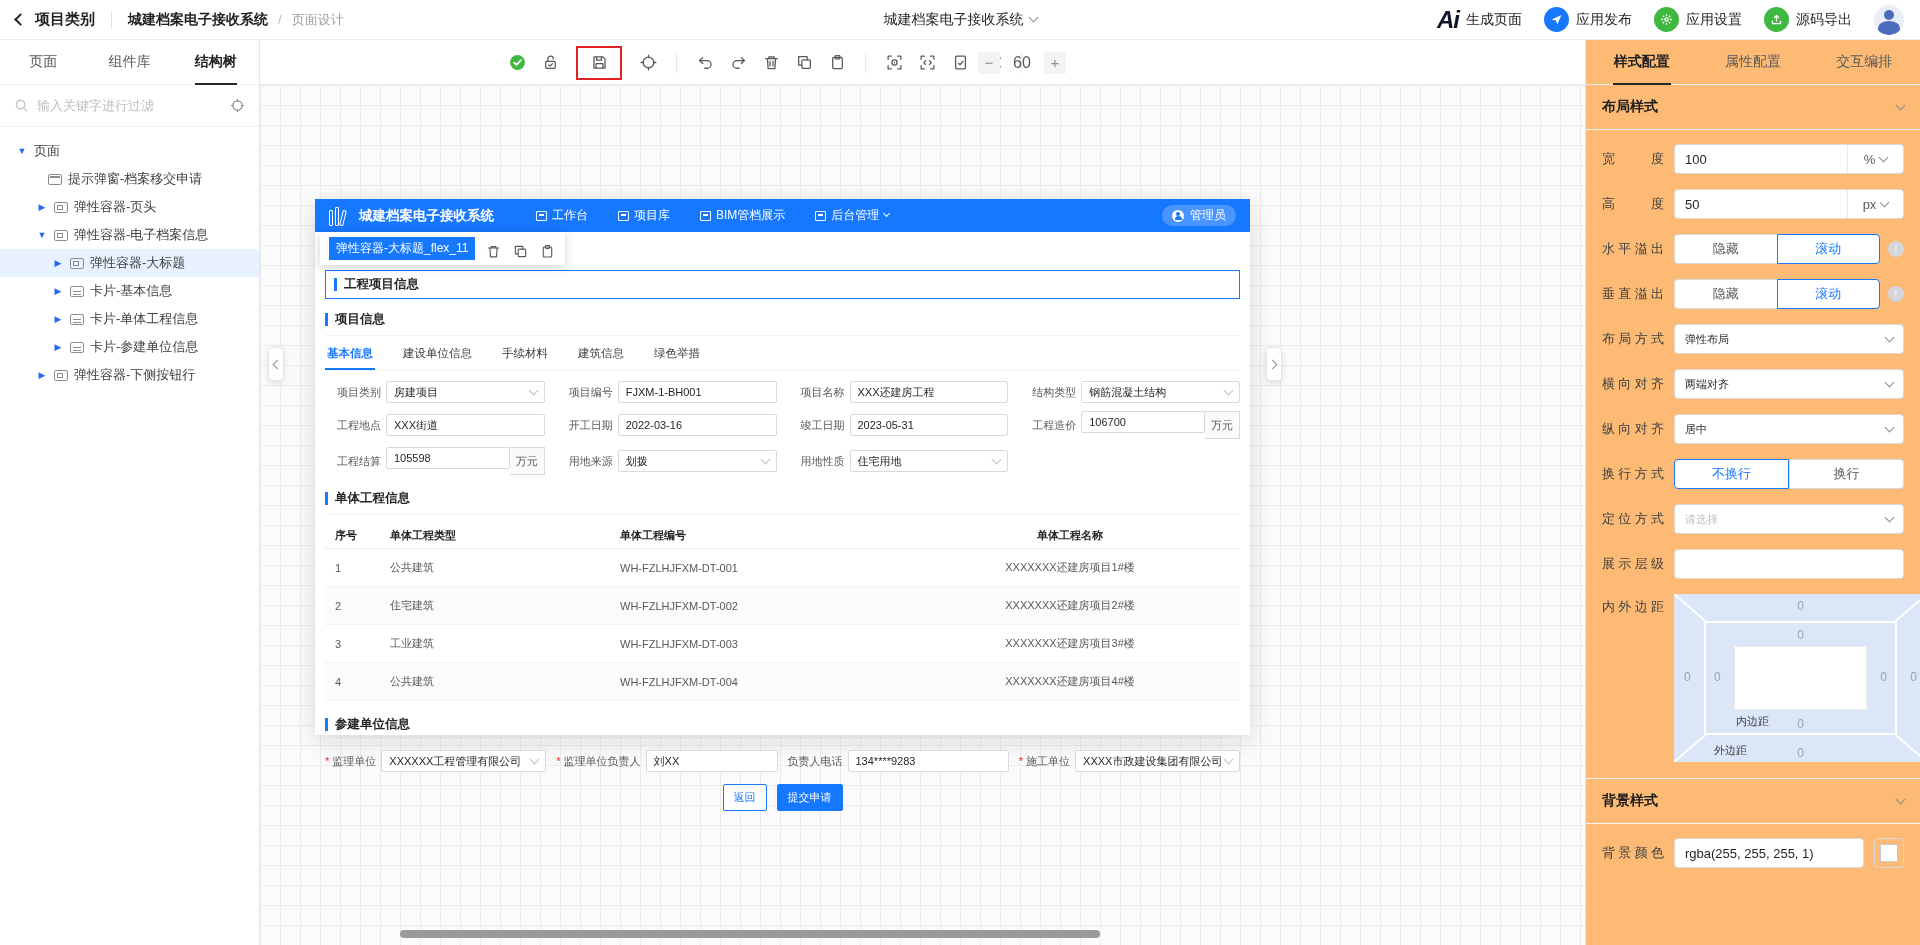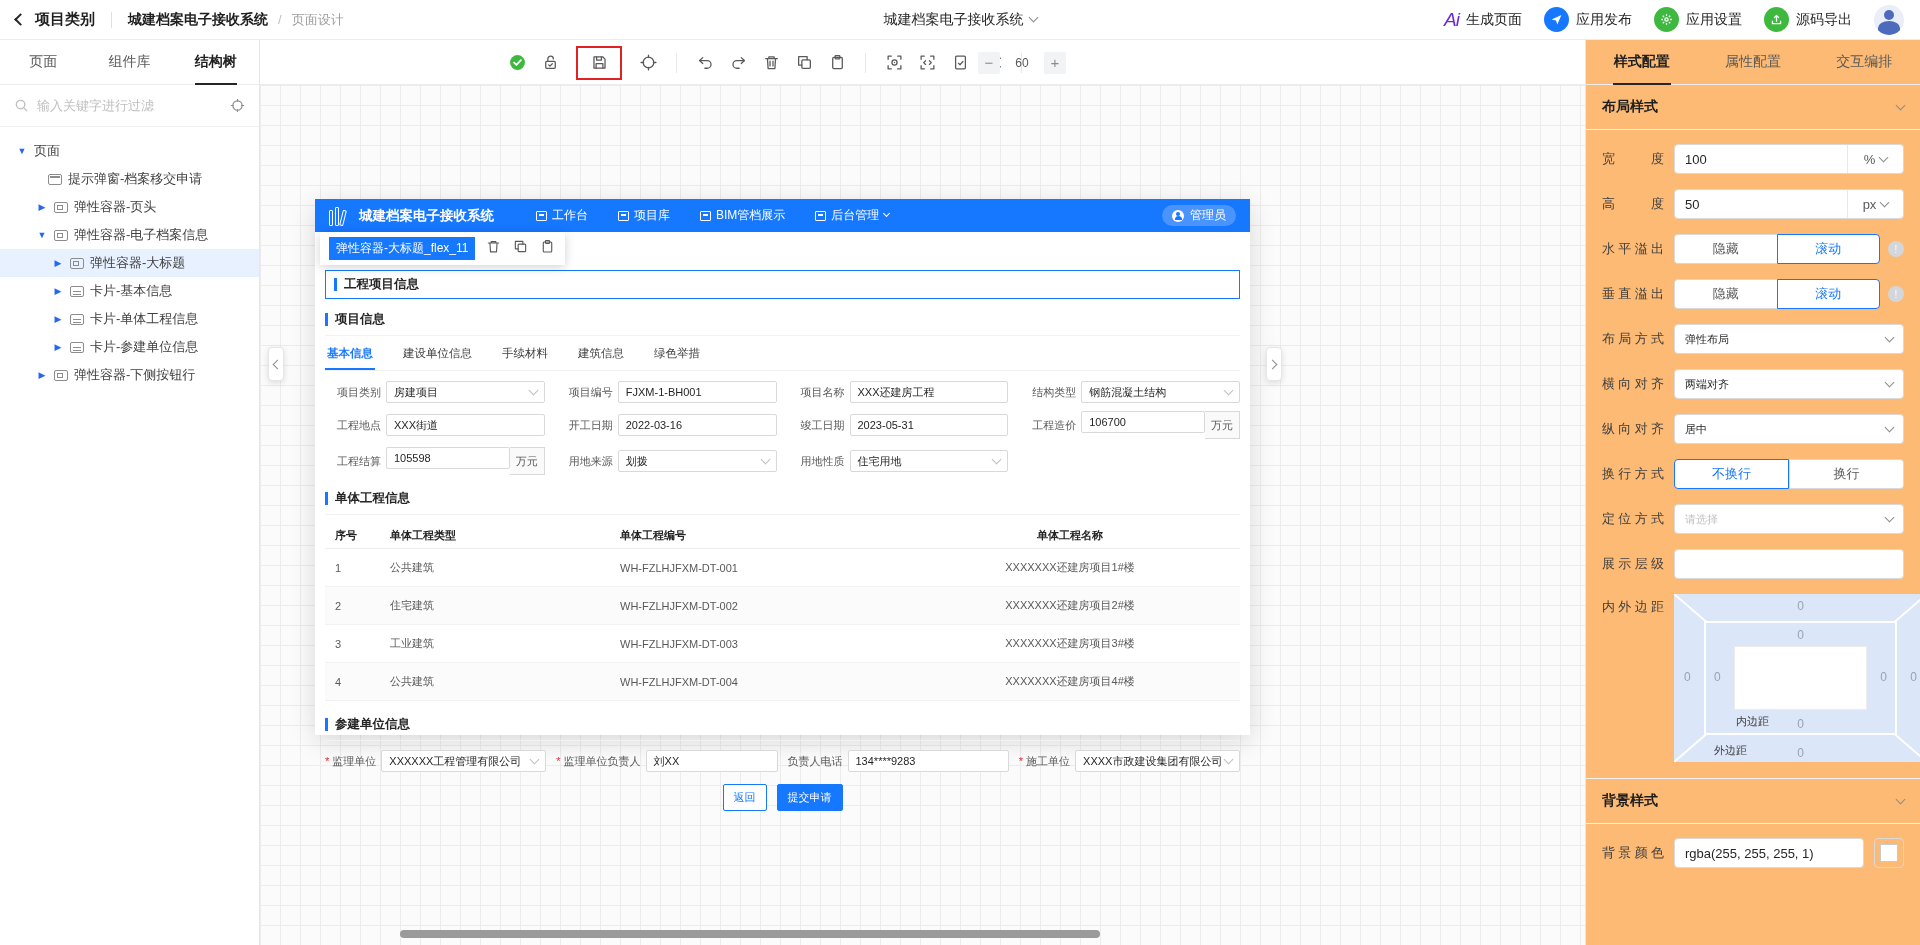--- a/index.html
+++ b/index.html
@@ -14,21 +14,21 @@
   .tb-vline{width:1px;height:16px;background:#e0e0e0;margin:0 6px}
   .tb-app{font-weight:bold;font-size:14px;color:#1f1f1f}
   .tb-sep{color:#bfbfbf}
   .tb-cur{color:#9e9e9e}
   .tb-center{flex:1;display:flex;justify-content:center;align-items:center;gap:6px;color:#262626;font-size:14px}
   .caret{width:7px;height:7px;border-right:1.5px solid #8c8c8c;border-bottom:1.5px solid #8c8c8c;transform:rotate(45deg);display:inline-block;margin-top:-4px}
   .tb-right{display:flex;align-items:center;gap:22px;justify-content:flex-end;width:600px}
   .tb-action{display:flex;align-items:center;gap:7px;cursor:pointer;font-size:14px;color:#262626}
   .circ{width:25px;height:25px;border-radius:50%;display:flex;align-items:center;justify-content:center}
   .circ.blue{background:#1677ff}.circ.green{background:#3fb83f}
-  .ai-mark{color:#6d28d9;font-weight:normal;font-style:italic;font-size:19px;letter-spacing:-1px}
+  .ai-mark{color:#0f172a;font-weight:bold;font-style:italic;font-size:24px;letter-spacing:-1px}
   .avatar{width:30px;height:30px;border-radius:50%;background:#e9eef8;position:relative;overflow:hidden}
   .avatar::before{content:"";position:absolute;left:10px;top:5px;width:10px;height:10px;border-radius:50%;background:#4d6bbd}
   .avatar::after{content:"";position:absolute;left:4px;top:16px;width:22px;height:14px;border-radius:50% 50% 0 0;background:#4d6bbd}
 
   
   .left-panel{position:absolute;left:0;top:40px;width:260px;height:905px;background:#fff;border-right:1px solid #e6e6e6;z-index:40}
   .lp-tabs{display:flex;height:45px;border-bottom:1px solid #ececec}
   .lp-tab{flex:1;display:flex;align-items:center;justify-content:center;font-size:14px;color:#595959;cursor:pointer;position:relative}
   .lp-tab.active{color:#1f1f1f;font-weight:bold}
   .lp-tab.active::after{content:"";position:absolute;bottom:-1px;left:50%;transform:translateX(-50%);width:42px;height:2px;background:#262626}
@@ -48,21 +48,21 @@
   
   .canvas{position:absolute;left:260px;top:40px;width:1325px;height:905px;background:#fafafa}
   .canvas-toolbar{position:relative;height:45px;background:#fff;border-bottom:1px solid #ececec}
   .tb-icons{position:absolute;left:248px;top:0;height:45px;display:flex;align-items:center;gap:15px}
   .ic{width:18px;height:18px;display:flex;align-items:center;justify-content:center;cursor:pointer}
   .ic svg{width:17px;height:17px;stroke:#595959;fill:none;stroke-width:1.2;stroke-linecap:round;stroke-linejoin:round}
   .tbar-sep{width:1px;height:20px;background:#e8e8e8;margin:0 4px}
   .red-frame{border:2px solid #e02222;padding:6px 12px;display:flex;align-items:center;margin:0 2px}
   .zoom-group{position:absolute;left:718px;top:0;height:45px;display:flex;align-items:center;gap:10px}
   .zoom-btn{width:22px;height:22px;background:#f2f3f5;border-radius:2px;display:flex;align-items:center;justify-content:center;color:#8c8c8c;font-size:15px;cursor:pointer}
-  .zoom-val{color:#595959;font-size:12px;width:24px;text-align:center}
+  .zoom-val{color:#595959;font-size:16px;width:24px;text-align:center}
   .canvas-grid{position:relative;width:1325px;height:860px;overflow:hidden;
     background-image:linear-gradient(#ececec 1px,transparent 1px),linear-gradient(90deg,#ececec 1px,transparent 1px);
     background-size:20px 20px;background-color:#fbfbfb}
   .handle{position:absolute;width:16px;height:34px;background:#fff;border:1px solid #e6e6e6;box-shadow:0 2px 6px rgba(0,0,0,.12);display:flex;align-items:center;justify-content:center;color:#8c8c8c;cursor:pointer;z-index:30}
   .handle.left{left:8px;top:262px;border-radius:4px}
   .handle.right{left:1006px;top:262px;border-radius:4px}
   .hchev{width:7px;height:7px;border-left:1.6px solid #8c8c8c;border-bottom:1.6px solid #8c8c8c;display:inline-block}
   .hchev.l{transform:rotate(45deg);margin-left:3px}
   .hchev.r{transform:rotate(-135deg);margin-right:3px}
   .hscroll{position:absolute;left:140px;top:845px;width:700px;height:8px;border-radius:4px;background:#9a9a9a;cursor:grab;z-index:30}
@@ -75,21 +75,21 @@
   .pv-logo i:nth-child(1){height:16px}.pv-logo i:nth-child(2){height:19px}.pv-logo i:nth-child(3){height:16px;transform:rotate(14deg)}
   .pv-title{font-weight:bold;font-size:13.5px}
   .pv-nav{display:flex;gap:30px;margin-left:42px;font-size:12px}
   .pv-nav-item{display:flex;align-items:center;gap:5px;cursor:pointer}
   .nav-ico{width:11px;height:10px;border:1.2px solid #fff;border-radius:1px;position:relative}
   .nav-ico::after{content:"";position:absolute;left:2px;top:2px;right:2px;height:2px;background:#fff}
   .pv-user{margin-left:auto;display:flex;align-items:center;gap:6px;background:rgba(255,255,255,.22);border-radius:11px;padding:2px 10px;font-size:12px;cursor:pointer}
   .pv-user-ico{width:12px;height:12px;border-radius:50%;background:#fff;position:relative}
   .pv-user-ico::before{content:"";position:absolute;left:4px;top:2px;width:4px;height:4px;border-radius:50%;background:#1677ff}
   .pv-user-ico::after{content:"";position:absolute;left:2.5px;top:6.5px;width:7px;height:4px;border-radius:4px 4px 0 0;background:#1677ff}
-  .seltag{position:absolute;left:5px;top:33px;background:#fff;box-shadow:0 2px 10px rgba(0,0,0,.18);display:flex;align-items:flex-start;gap:9px;padding:5px 9px;z-index:10}
+  .seltag{position:absolute;left:5px;top:33px;background:#fff;box-shadow:0 2px 10px rgba(0,0,0,.18);display:flex;align-items:flex-end;gap:9px;padding:5px 9px;z-index:10}
   .seltag .tagname{background:#1677ff;color:#fff;font-size:12px;padding:3px 7px}
   .seltag .ic svg{width:15px;height:15px}
   .pv-body{padding:0 10px}
   .sel-row{margin-top:38px;border:1px solid #1677ff;padding:5px 8px}
   .sec-title{display:flex;align-items:center;gap:7px;font-weight:bold;font-size:12.5px;color:#262626}
   .bluebar{width:3px;height:13px;background:#1677ff;flex:none}
   .sub-row{margin-top:12px;padding-bottom:7px;border-bottom:1px solid #f2f2f2}
   .pv-tabs{display:flex;gap:26px;border-bottom:1px solid #f0f0f0;font-size:11.5px;margin-top:2px}
   .pv-tab{padding:8px 2px 7px;color:#404040;cursor:pointer}
   .pv-tab.active{color:#1677ff;border-bottom:2px solid #1677ff;font-weight:bold}

